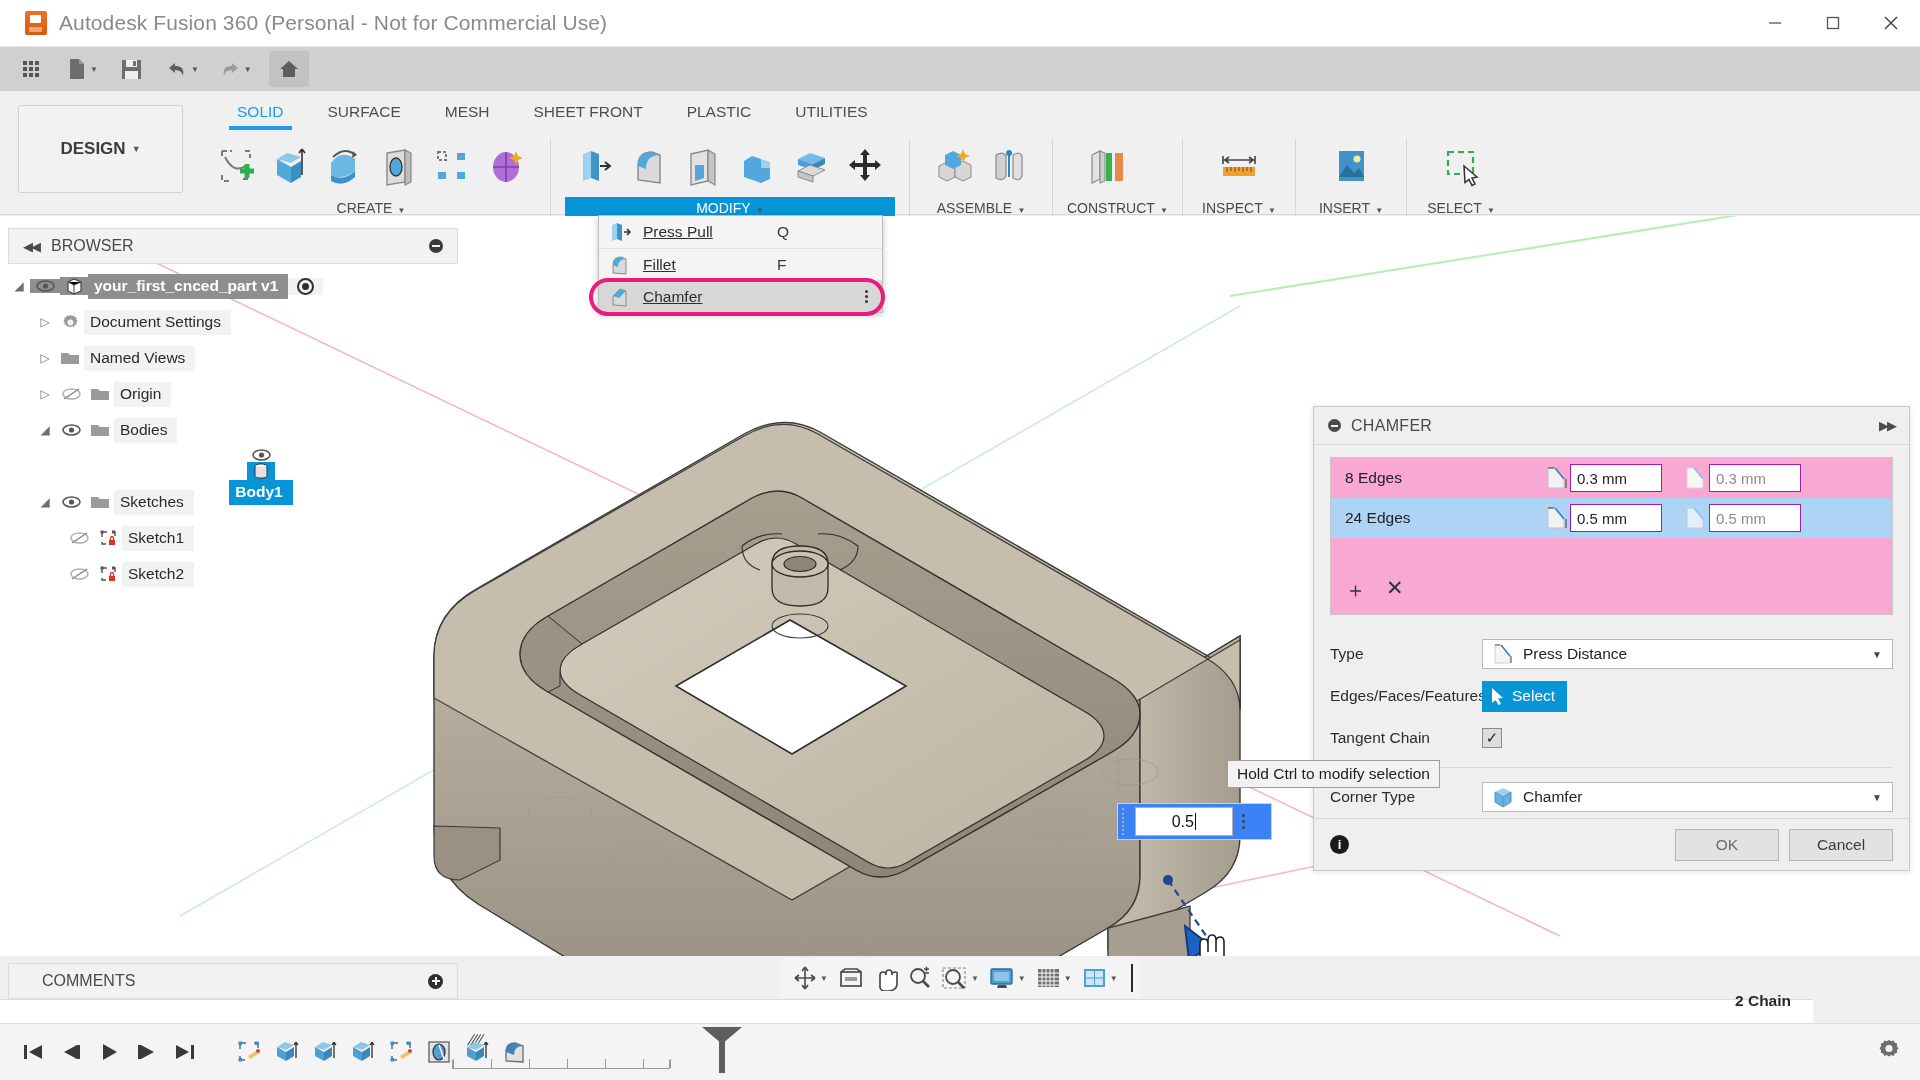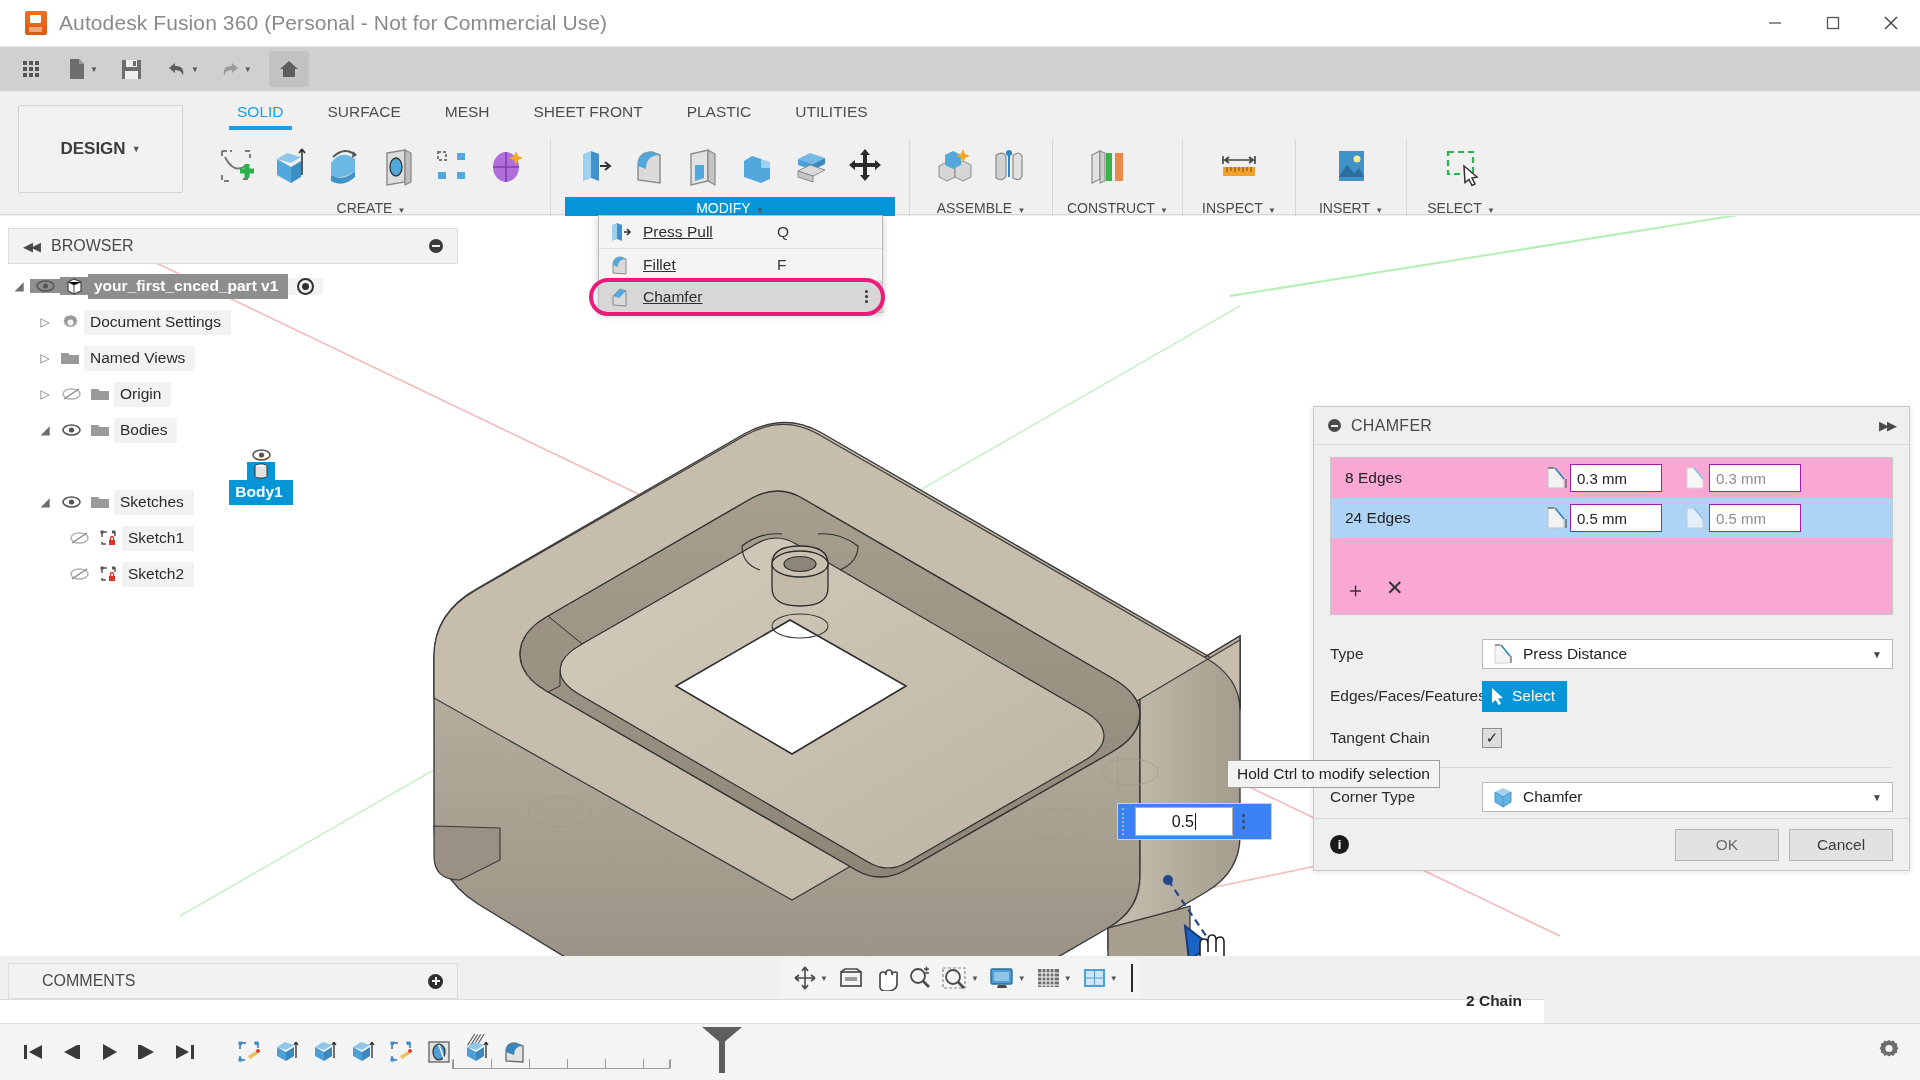--- a/index.html
+++ b/index.html
@@ -285,21 +285,21 @@
   
   #navbar {
     position: absolute; left: 780px; top: 958px; height: 40px;
     background: #f4f4f4; display: flex; align-items: center; padding: 0 8px; z-index: 22;
   }
   .nav-btn { display: flex; align-items: center; height: 38px; padding: 0 5px; color: #4a4a4a; }
   .nav-sep { width: 2px; height: 28px; background: #2b2b2b; margin-left: 8px; }
 
   
   #statusbar {
-    position: absolute; left: 0; top: 999px; width: 1544px; height: 24px;
+    position: absolute; left: 0; top: 999px; width: 1813px; height: 24px;
     border-top: 1px solid #dcdcdc; background: #fff;
   }
   #status-right { position: absolute; right: 22px; top: -8px; font-size: 15.5px; color: #2a2a2a; font-weight: bold; }
 
   
   #timeline {
     position: absolute; left: 0; bottom: 0; width: 1920px; height: 57px;
     background: #f4f4f4; border-top: 1px solid #dcdcdc; display: flex; align-items: center;
   }
   .tl-btn { width: 38px; height: 40px; display: flex; align-items: center; justify-content: center; color: #3a3a3a; }

